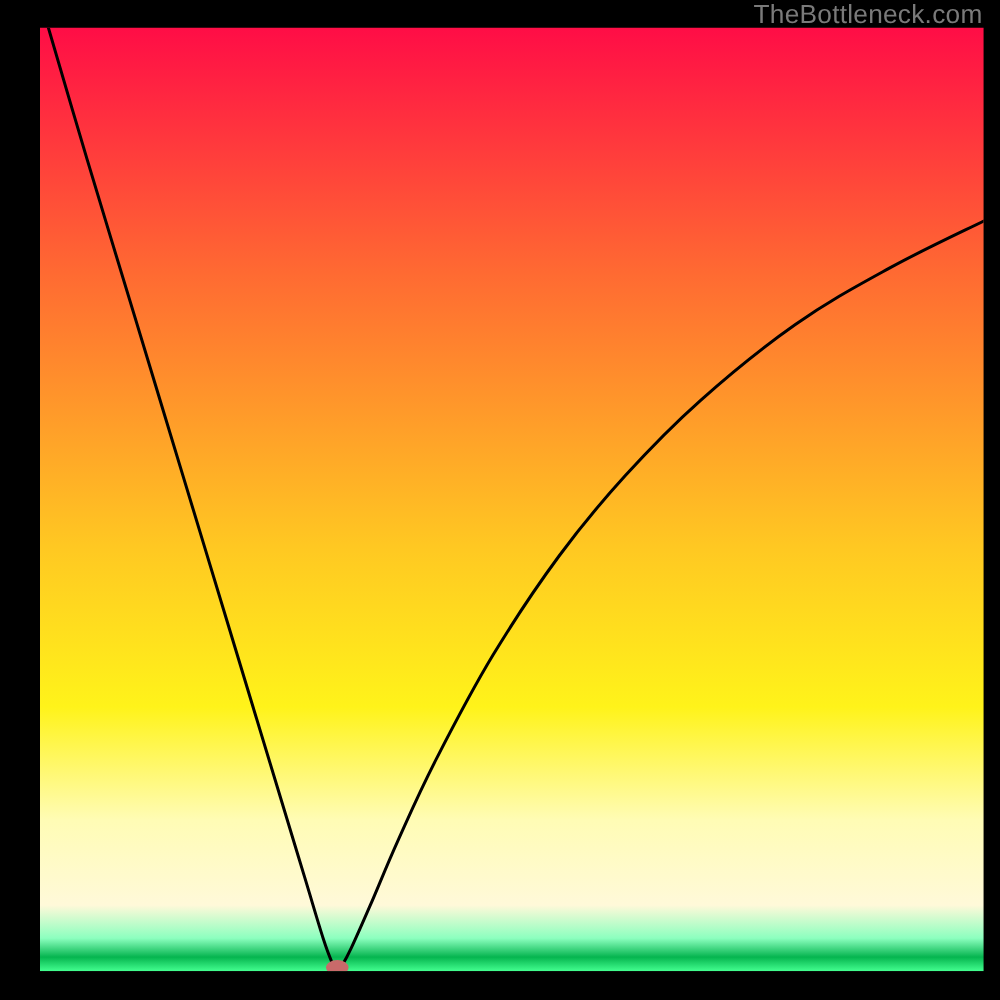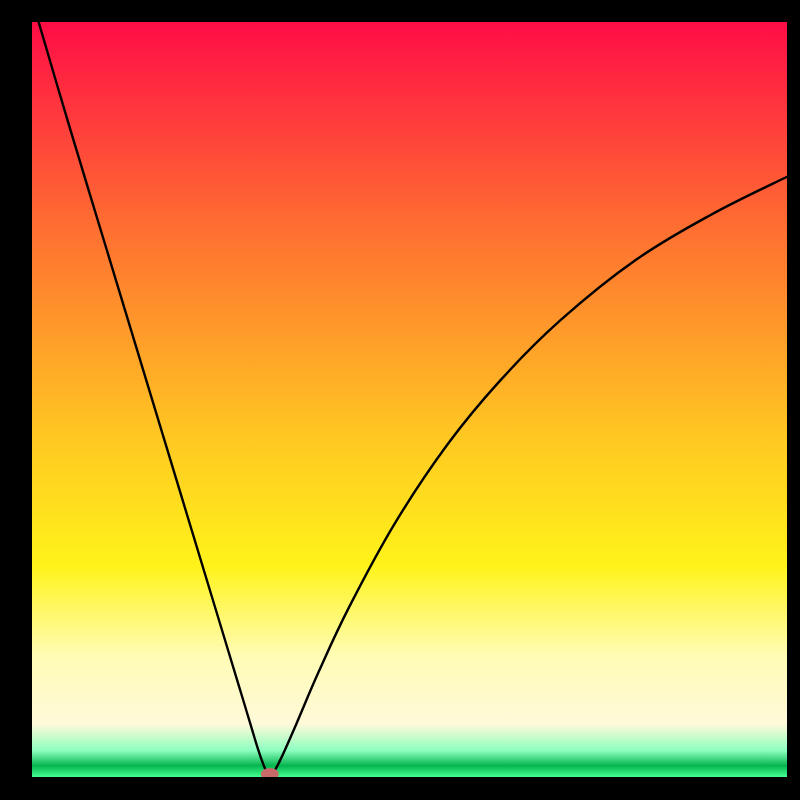--- a/index.html
+++ b/index.html
@@ -36,20 +36,21 @@
     letter-spacing: 0.2px;
     user-select: none;
   }
   svg { display: block; }
 </style>
 </head>
 <body>
 
 <div class="frame">
 
+  <div class="watermark">TheBottleneck.com</div>
 
   <div class="plot">
     <svg id="chart-svg" width="755" height="755" viewBox="0 0 755 755">
       <defs>
         <linearGradient id="bg-grad" x1="0" y1="0" x2="0" y2="1">
           <stop id="g0" offset="0%" stop-color="#ff0d46"></stop>
           <stop id="g1" offset="26%" stop-color="#ff6a32"></stop>
           <stop id="g2" offset="55%" stop-color="#ffc822"></stop>
           <stop id="g3" offset="72%" stop-color="#fff31a"></stop>
           <stop id="g4" offset="84%" stop-color="#fffcb5"></stop>

